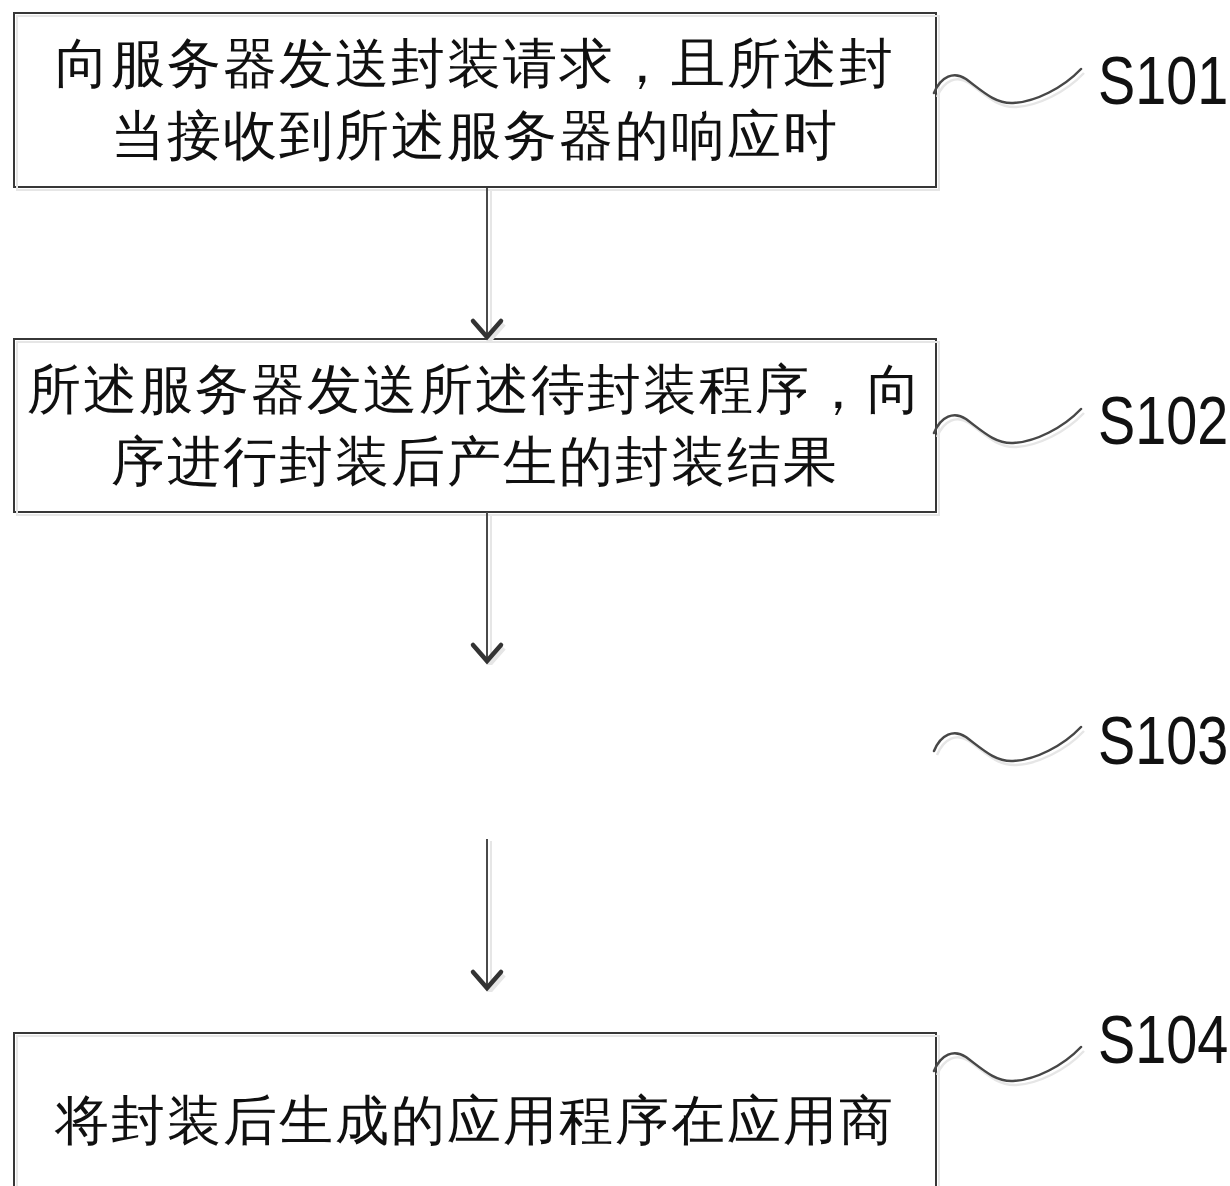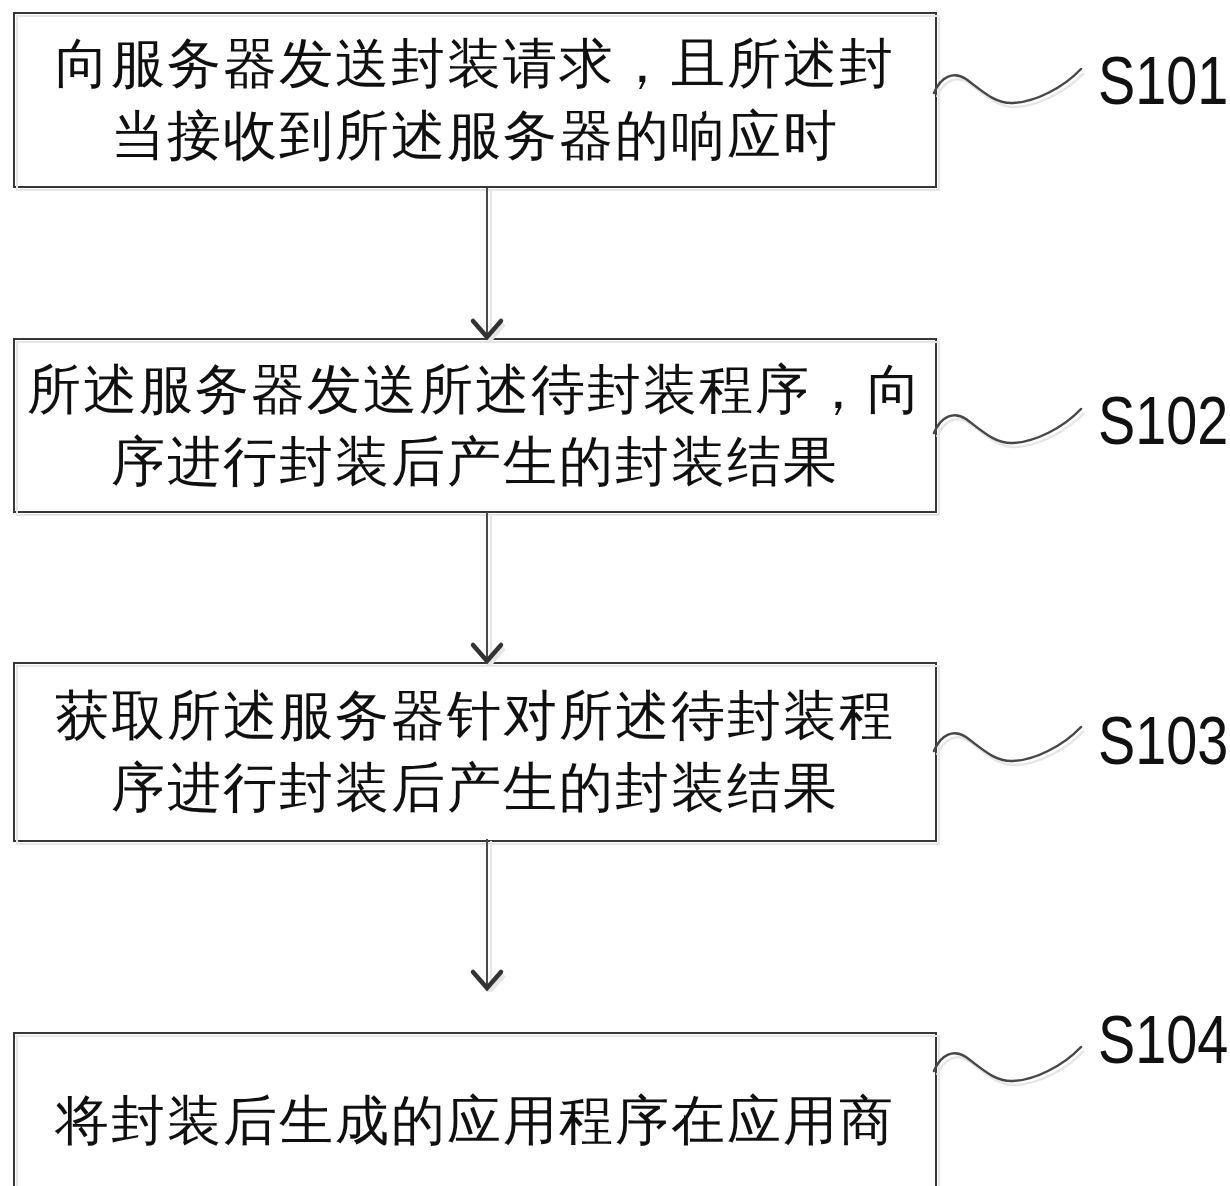--- a/index.html
+++ b/index.html
@@ -71,24 +71,20 @@
   <div class="flow-box" style="top:12px;height:176px">
     <div class="box-line">向服务器发送封装请求，且所述封</div>
     <div class="box-line">当接收到所述服务器的响应时</div>
   </div>
 
   <div class="flow-box" style="top:338px;height:175px">
     <div class="box-line">所述服务器发送所述待封装程序，向</div>
     <div class="box-line">序进行封装后产生的封装结果</div>
   </div>
 
-  <div class="flow-box" style="top:662px;height:180px">
-    <div class="box-line">获取所述服务器针对所述待封装程</div>
-    <div class="box-line">序进行封装后产生的封装结果</div>
-  </div>
 
   <div class="flow-box" style="top:1032px;height:177px">
     <div class="box-line">将封装后生成的应用程序在应用商</div>
   </div>
 
   <svg class="connector" style="left:464px;top:187px" width="46" height="154" viewBox="0 0 46 154">
     <path d="M23,1 L23,148" stroke="#e6e6e6" stroke-width="2" fill="none" transform="translate(4,2)"></path>
     <path d="M9,134 L23,150 L37,134" stroke="#e6e6e6" stroke-width="4.5" fill="none" transform="translate(3,3)"></path>
     <path d="M23,1 L23,148" stroke="#4a4a4a" stroke-width="2" fill="none"></path>
     <path d="M9,134 L23,150 L37,134" stroke="#333333" stroke-width="4.5" fill="none" stroke-linecap="round"></path>

